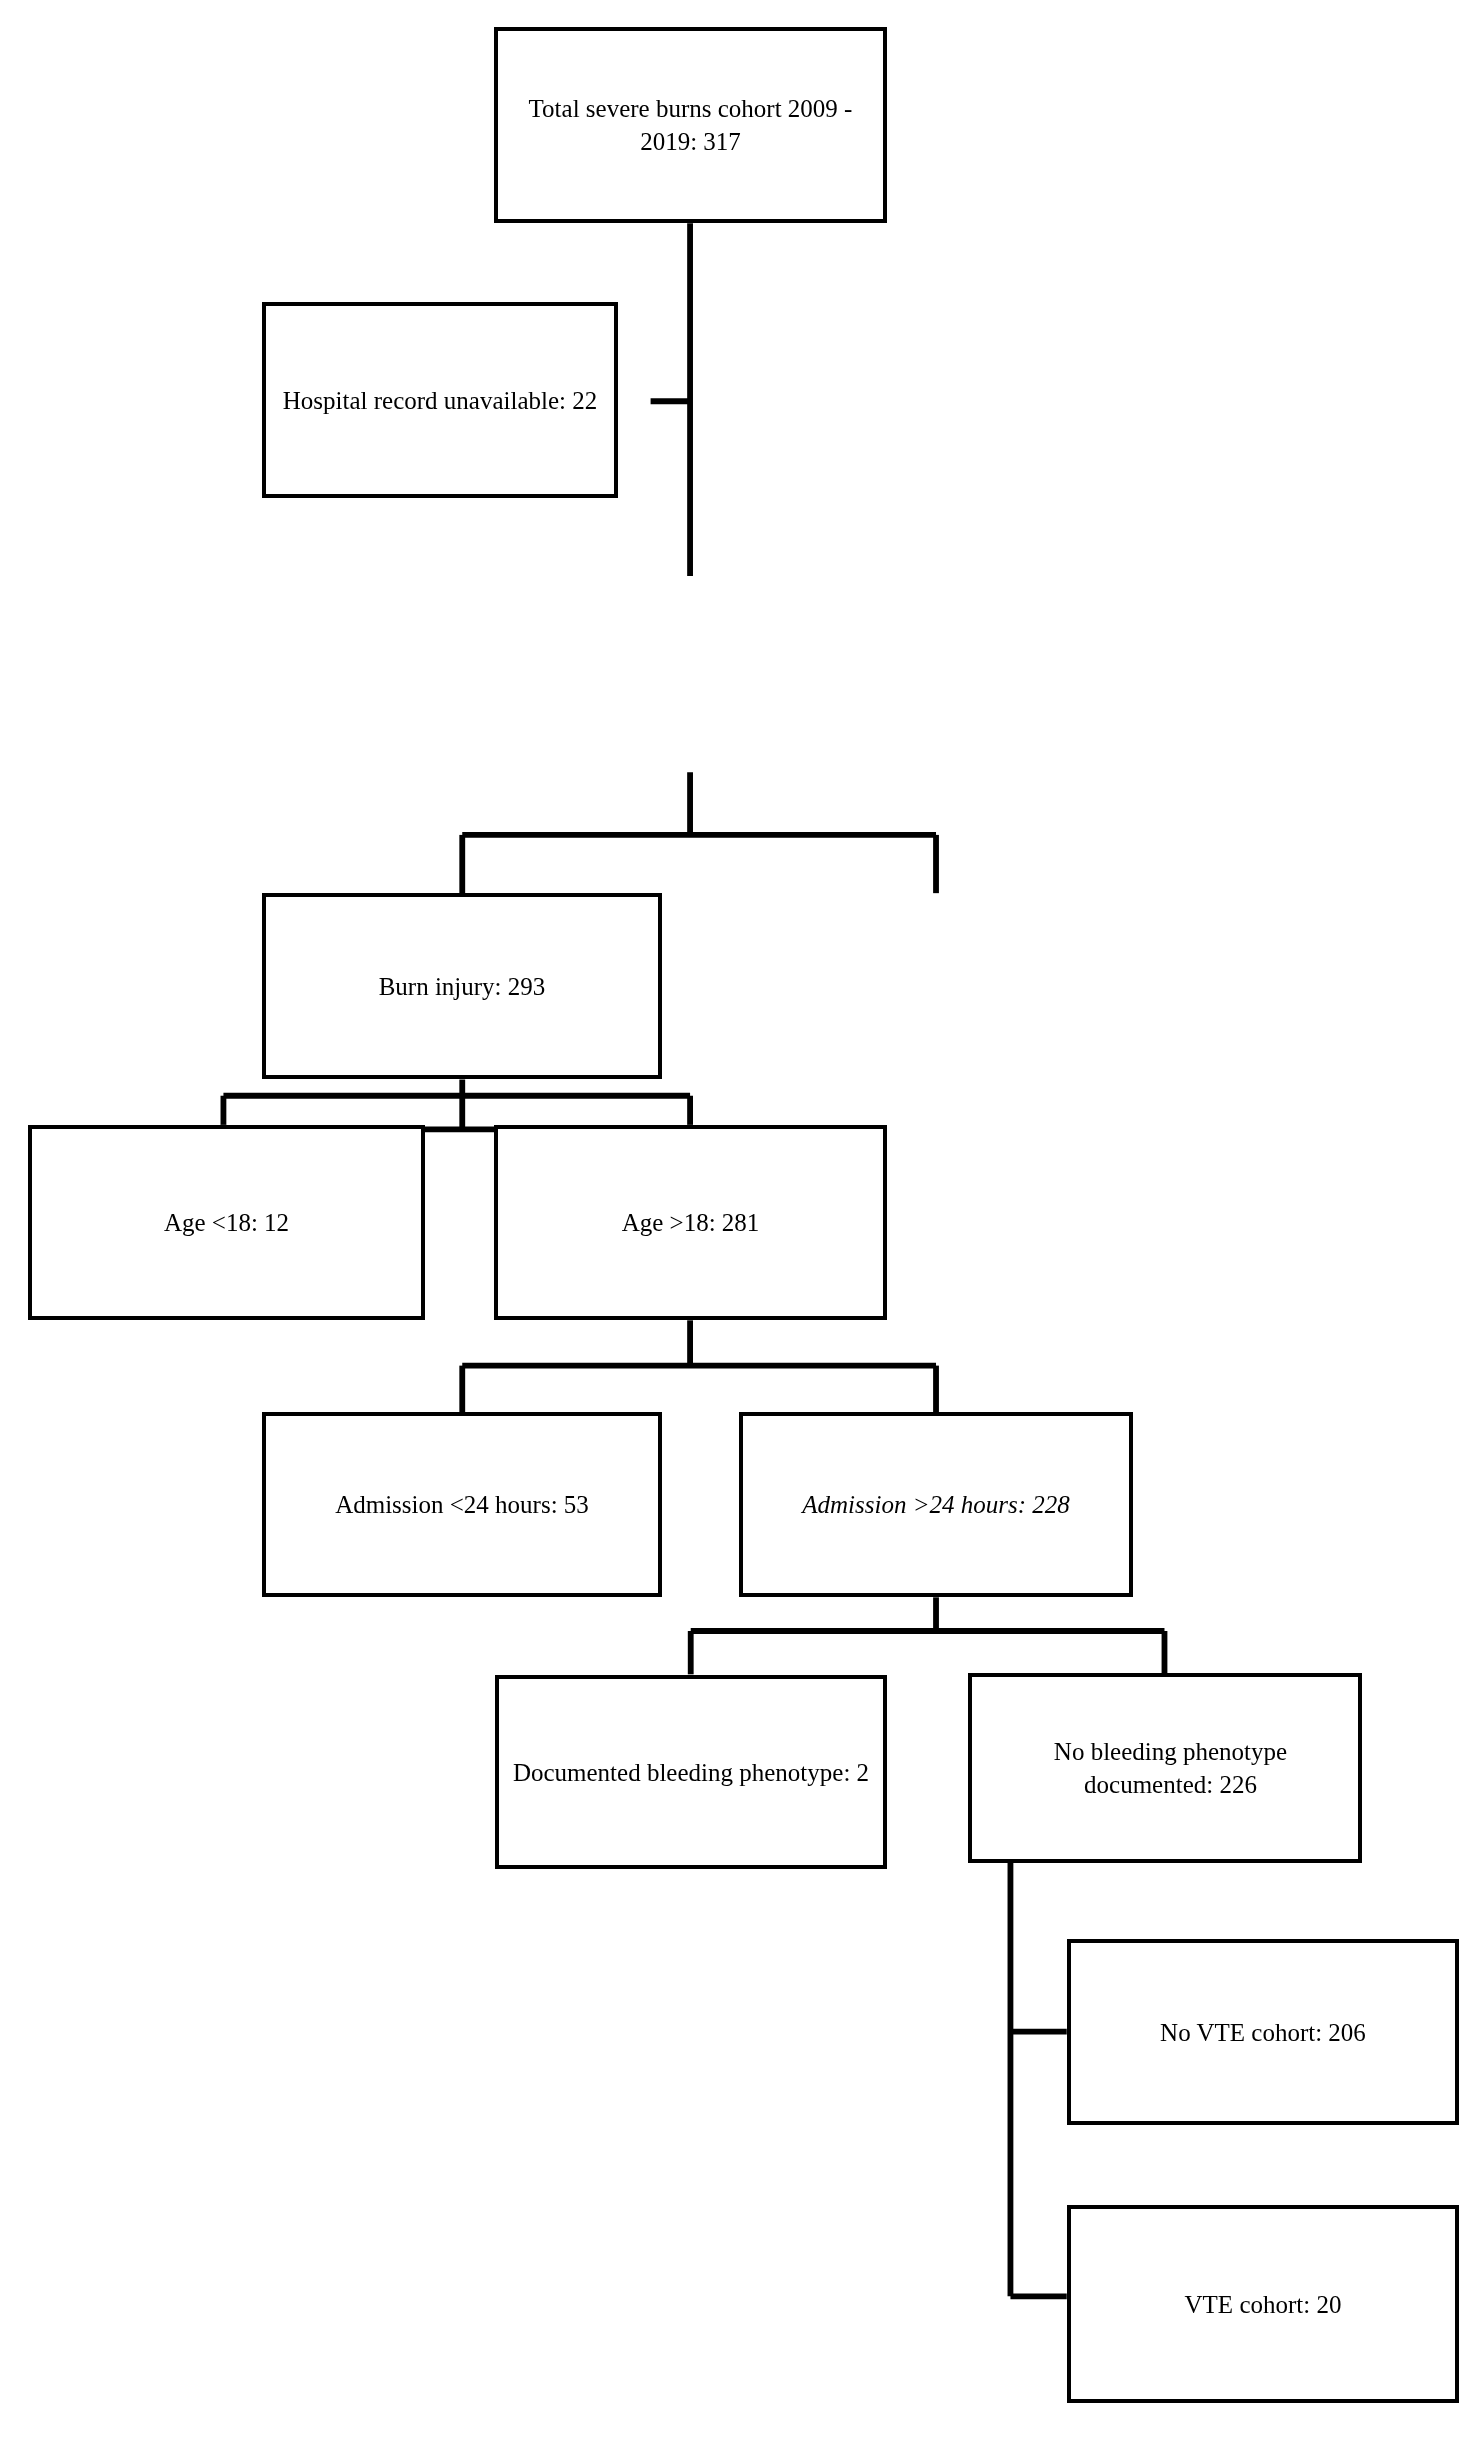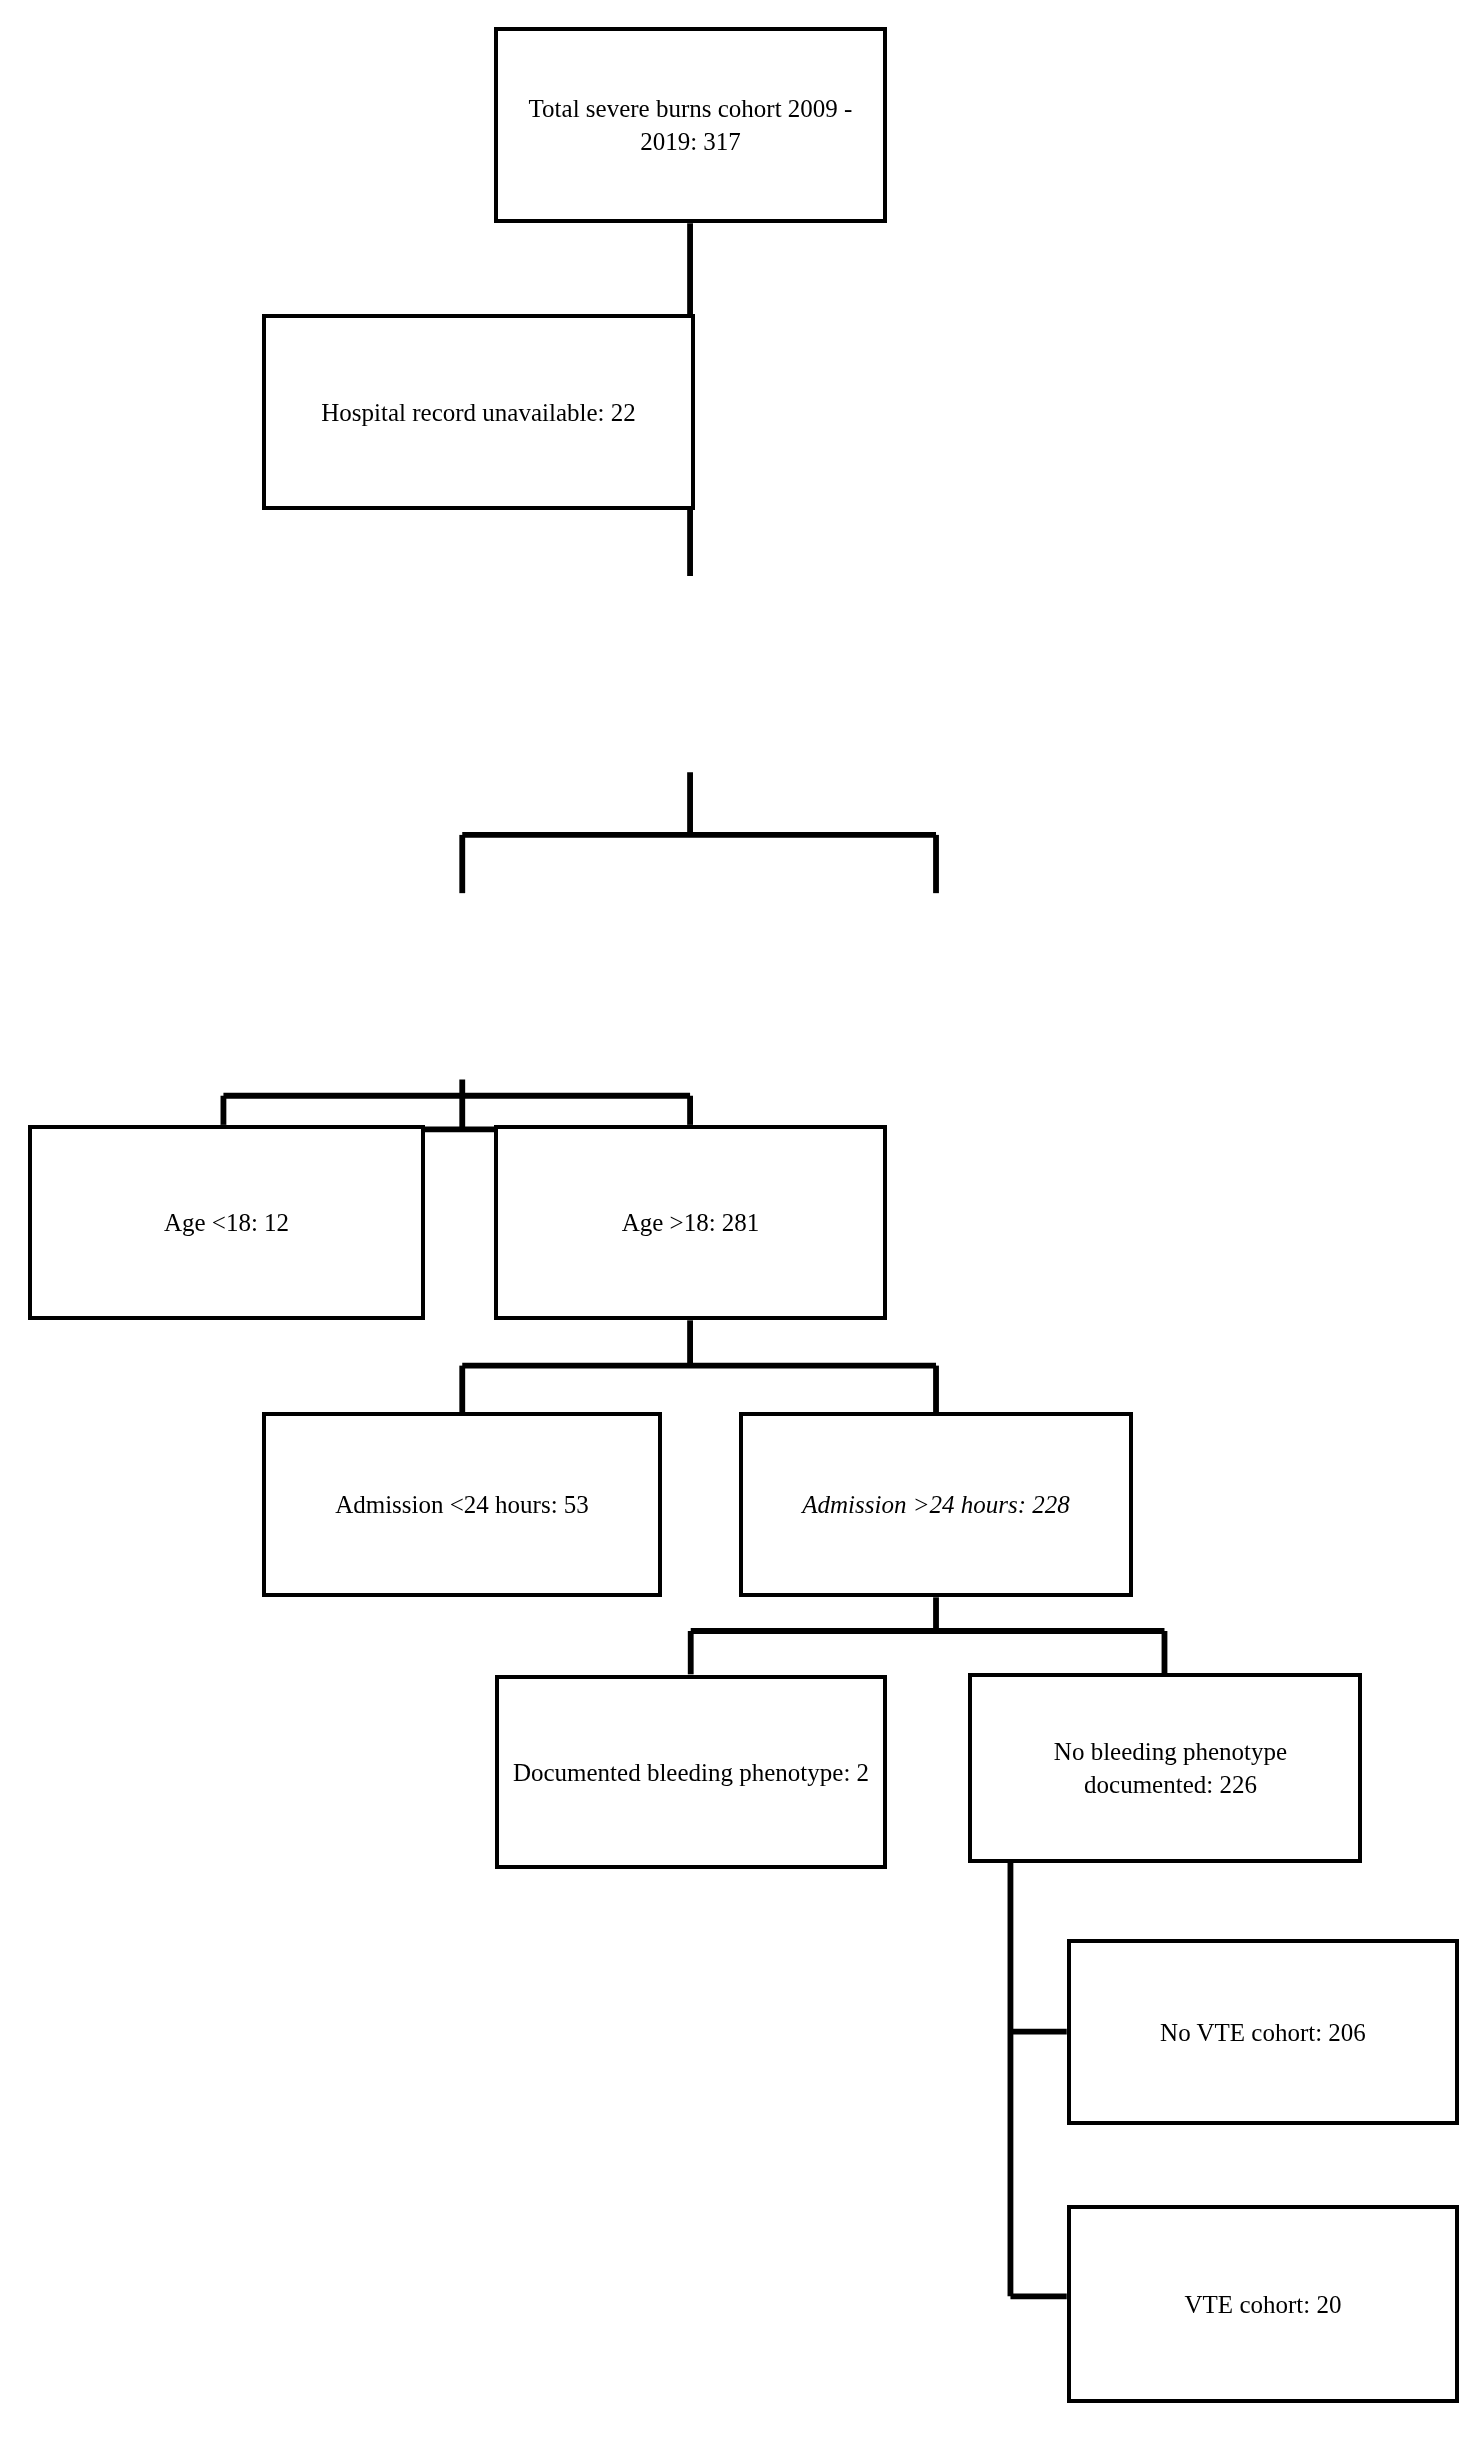--- a/index.html
+++ b/index.html
@@ -39,21 +39,21 @@
     z-index: 2;
   }
   .node-text {
     display: block;
     width: 100%;
     white-space: pre-line;
   }
 
   
   #n-total            { left: 494px;  top: 27px;   width: 393px; height: 196px; }
-  #n-rec-unavailable  { left: 262px;  top: 314px;  width: 433px; height: 196px; }
+  #n-rec-unavailable  { left: 262px;  top: 302px;  width: 356px; height: 196px; }
   #n-rec-available    { left: 494px;  top: 576px;  width: 393px; height: 196px; }
   #n-burn-injury      { left: 262px;  top: 893px; width: 400px; height: 186px; }
   #n-nonfirst         { left: 739px; top: 893px; width: 394px; height: 186px; }
   #n-age-under        { left: 28px;   top: 1125px; width: 397px; height: 195px; }
   #n-age-over         { left: 494px;  top: 1125px; width: 393px; height: 195px; }
   #n-adm-under        { left: 262px;  top: 1412px; width: 400px; height: 185px; }
   #n-adm-over         { left: 739px; top: 1412px; width: 394px; height: 185px; font-style: italic; }
   #n-bleed-doc        { left: 495px;  top: 1675px; width: 392px; height: 194px; }
   #n-bleed-none       { left: 968px; top: 1673px; width: 394px; height: 190px; padding-left: 20px; }
   #n-no-vte           { left: 1067px; top: 1939px; width: 392px; height: 186px; }
@@ -99,20 +99,23 @@
 
   <div class="node" id="n-total">
     <span class="node-text">Total severe burns cohort 2009 - 2019: 317</span>
   </div>
 
   <div class="node" id="n-rec-unavailable">
     <span class="node-text">Hospital record unavailable: 22</span>
   </div>
 
 
+  <div class="node" id="n-burn-injury">
+    <span class="node-text">Burn injury: 293</span>
+  </div>
 
 
   <div class="node" id="n-age-under">
     <span class="node-text">Age &lt;18: 12</span>
   </div>
 
   <div class="node" id="n-age-over">
     <span class="node-text">Age &gt;18: 281</span>
   </div>
 

